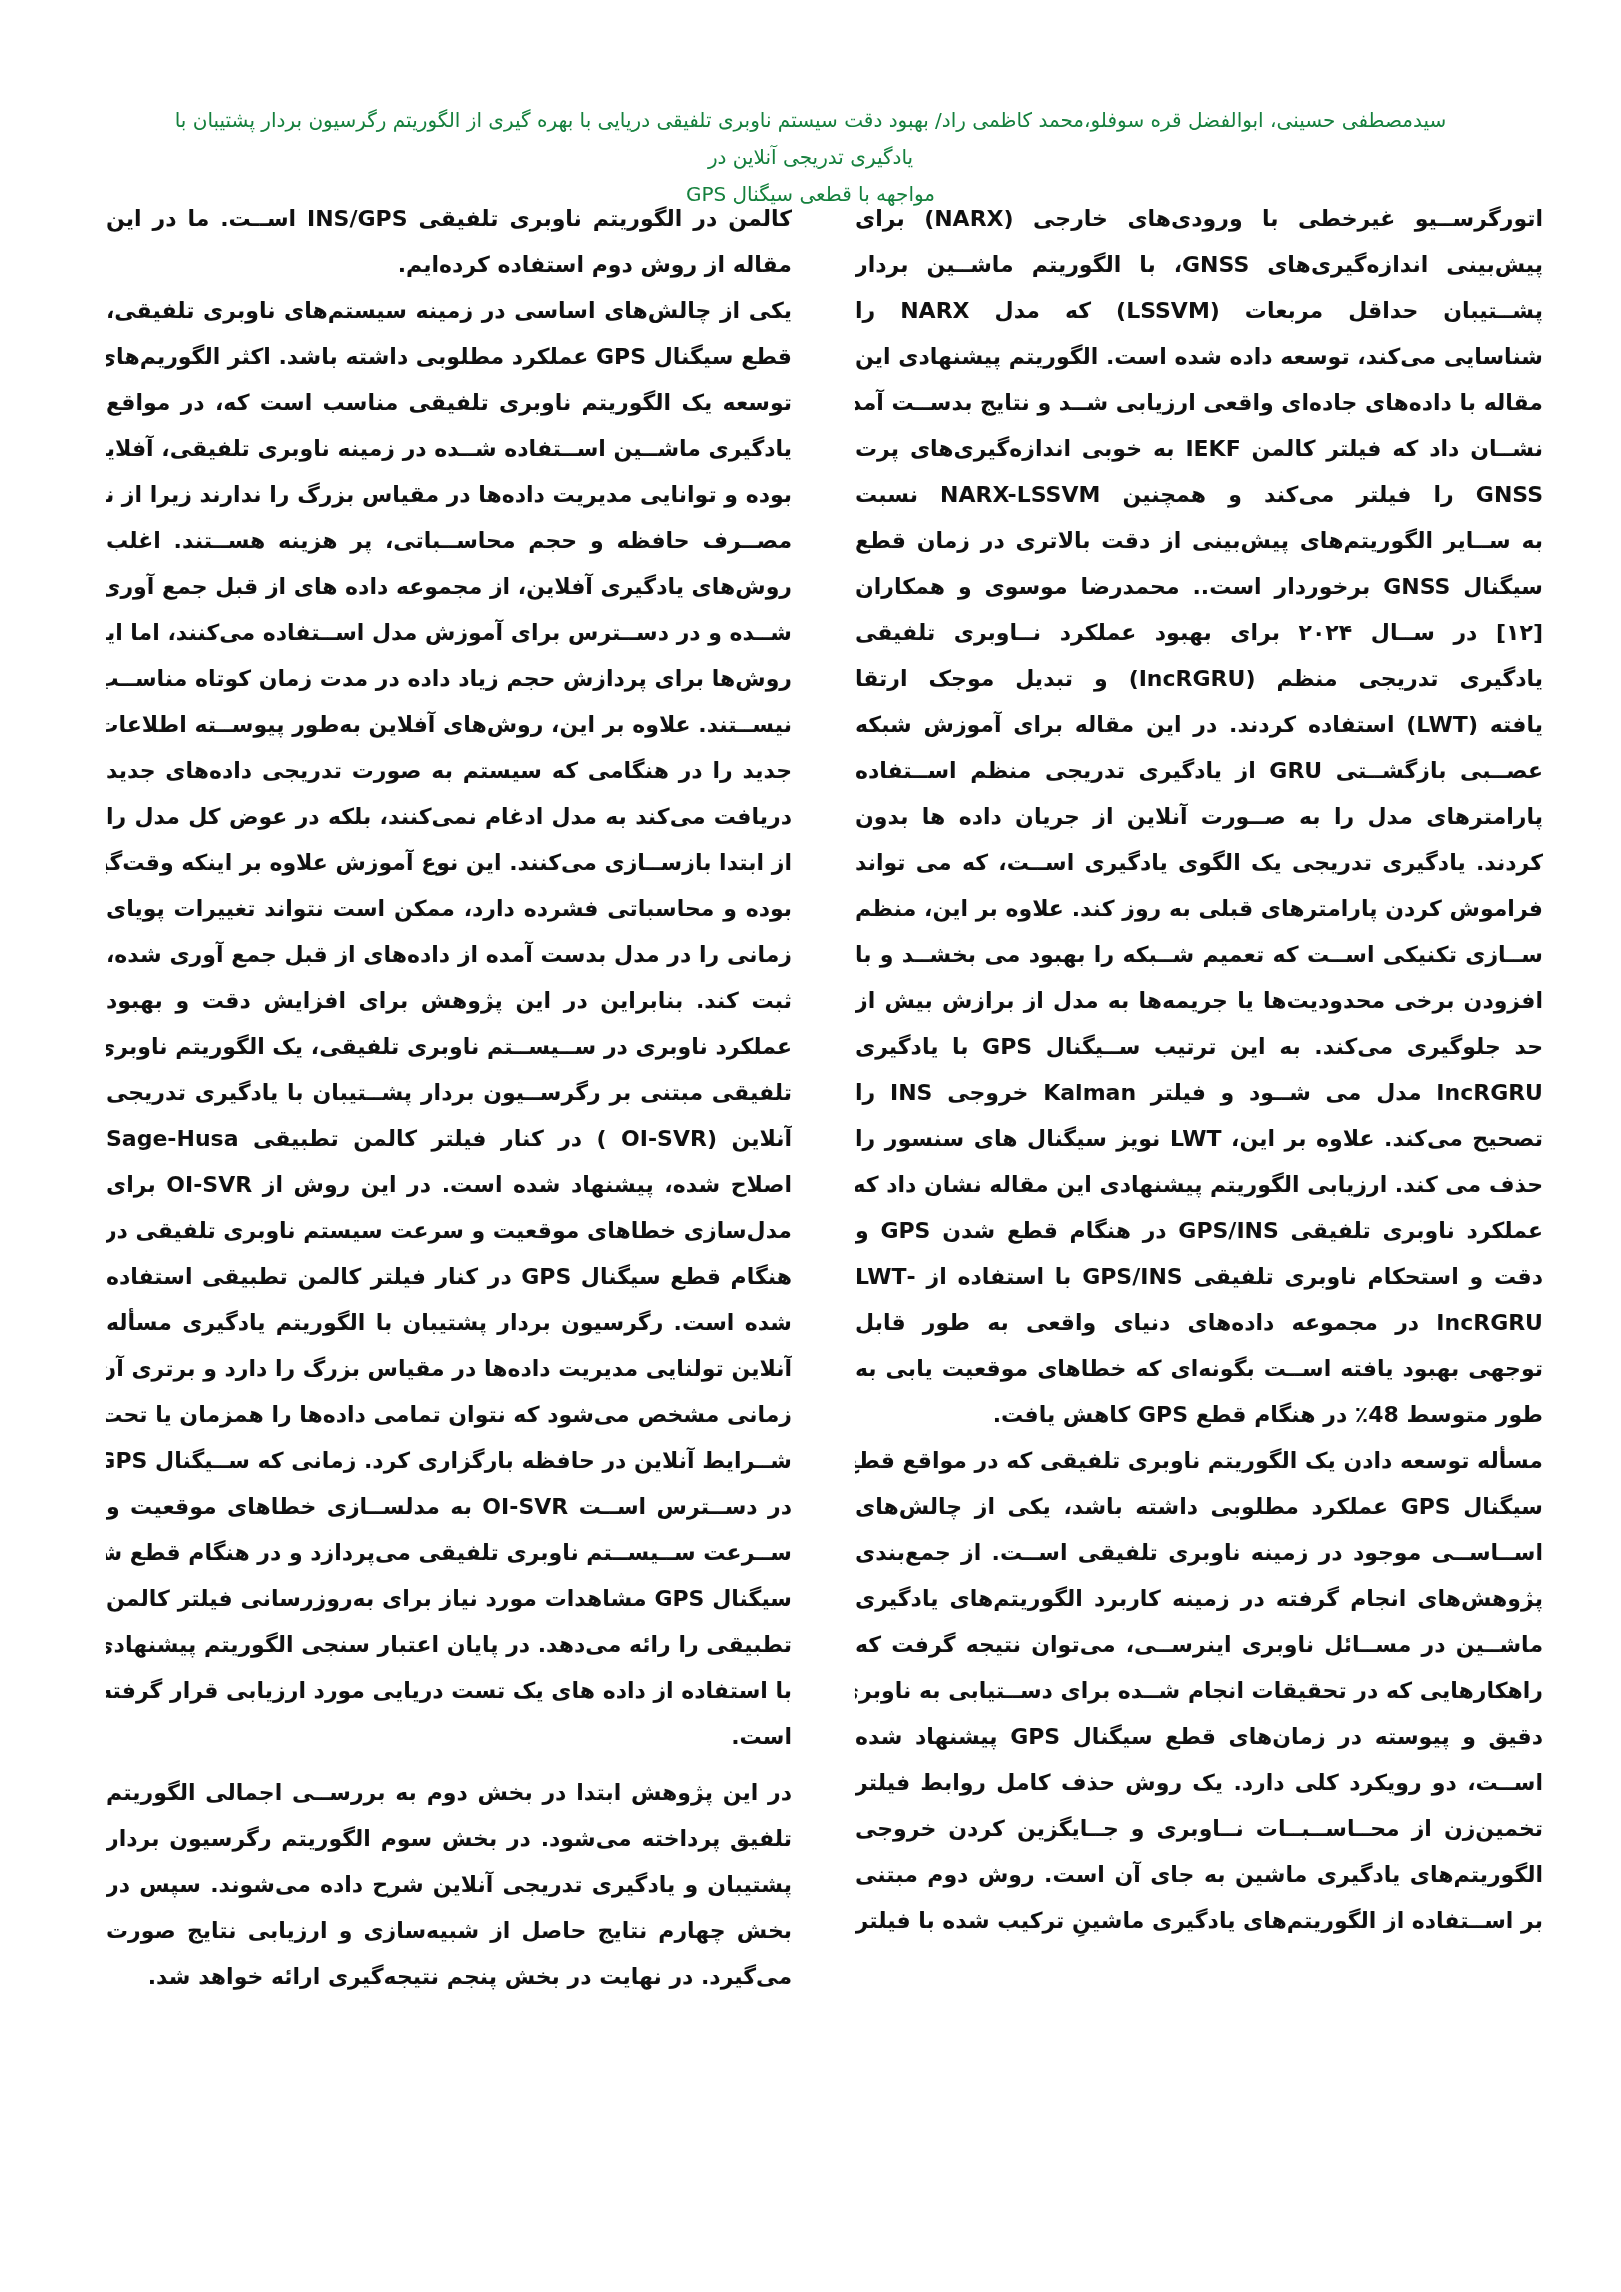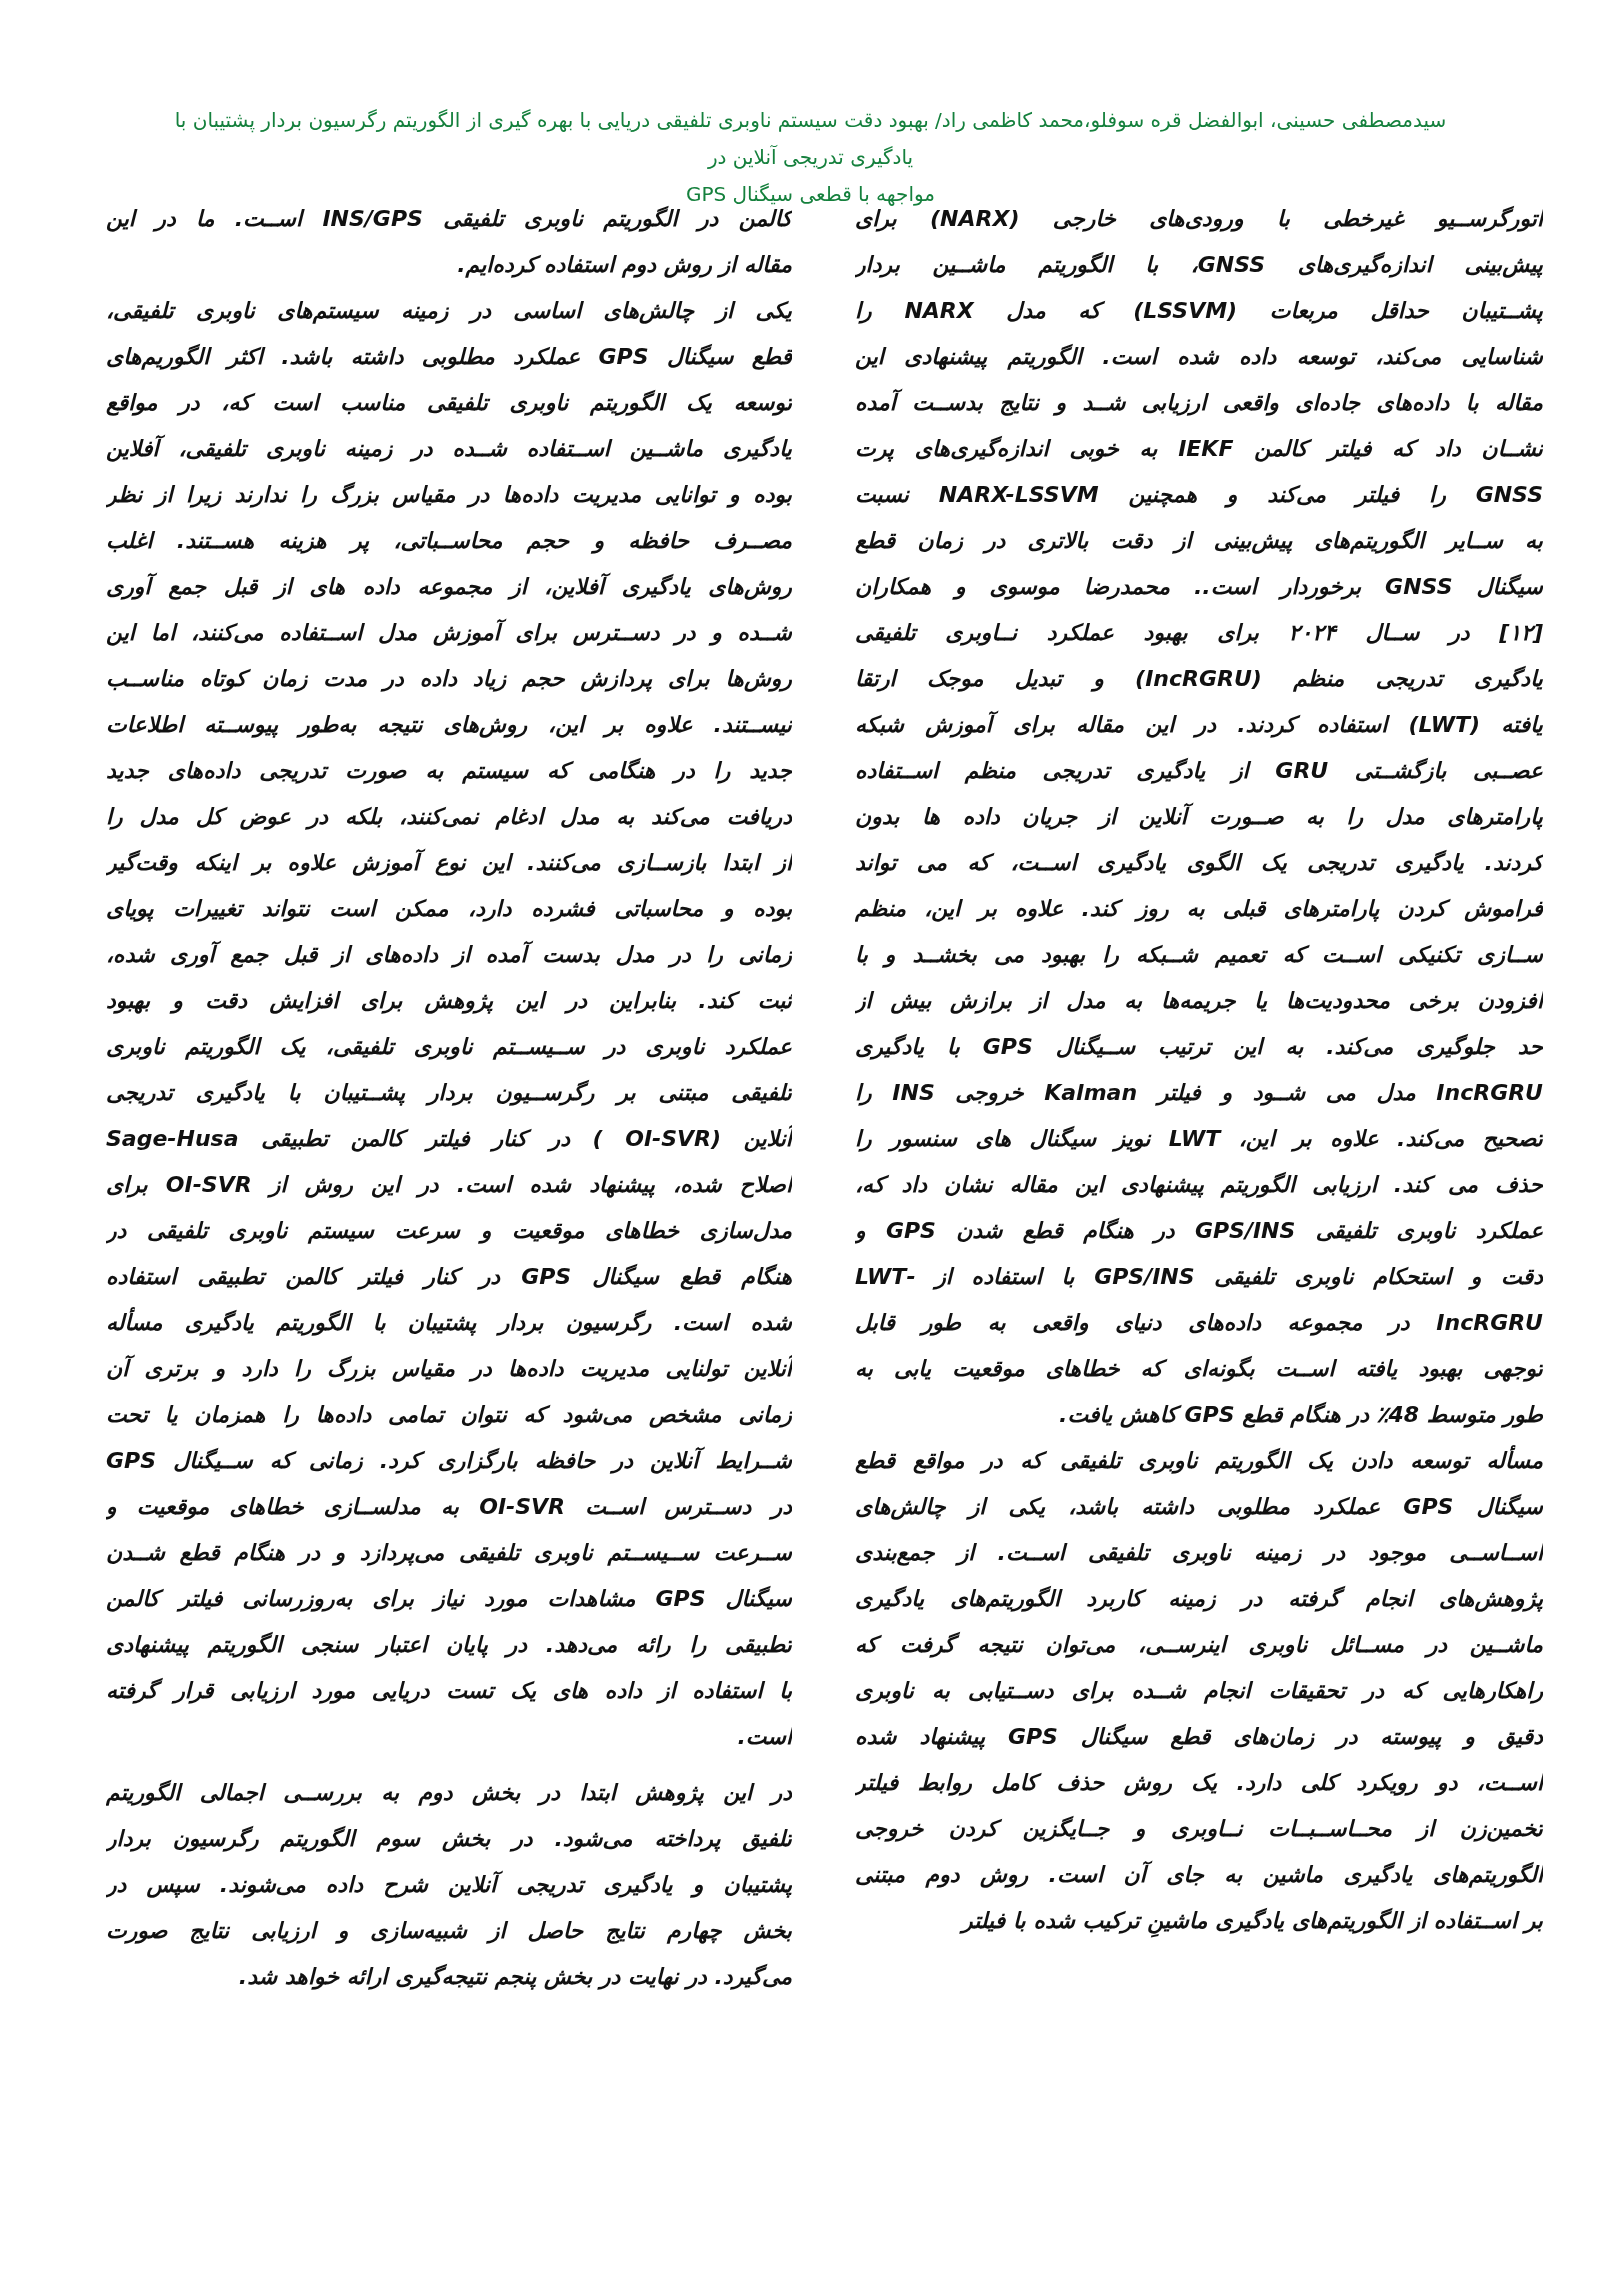--- a/index.html
+++ b/index.html
@@ -30,21 +30,20 @@
     .column {
       position: absolute;
       top: 196px;
       width: 716px;
       direction: rtl;
       text-align: justify;
       text-align-last: right;
       font-size: 22px;
       line-height: 46px;
       font-weight: bold;
-      font-style: italic;
     }
     .col-right { left: 855px; width: 688px; }
     .col-left { left: 106px; width: 686px; }
     .para {
       margin: 0;
       text-align: justify;
     }
     .para + .para { margin-top: 0; }
     .para.gap-before { margin-top: 9.8px; }
     .para .line {
@@ -118,21 +117,21 @@
     <p class="para">
       <span class="line">یکی از چالش‌های اساسی در زمینه سیستم‌های ناوبری تلفیقی،</span>
       <span class="line">قطع سیگنال GPS عملکرد مطلوبی داشته باشد. اکثر الگوریم‌های</span>
       <span class="line">توسعه یک الگوریتم ناوبری تلفیقی مناسب است که، در مواقع</span>
       <span class="line">یادگیری ماشــین اســتفاده شــده در زمینه ناوبری تلفیقی، آفلاین</span>
       <span class="line">بوده و توانایی مدیریت داده‌ها در مقیاس بزرگ را ندارند زیرا از نظر</span>
       <span class="line">مصــرف حافظه و حجم محاســباتی، پر هزینه هســتند. اغلب</span>
       <span class="line">روش‌های یادگیری آفلاین، از مجموعه داده های از قبل جمع آوری</span>
       <span class="line">شــده و در دســترس برای آموزش مدل اســتفاده می‌کنند، اما این</span>
       <span class="line">روش‌ها برای پردازش حجم زیاد داده در مدت زمان کوتاه مناســب</span>
-      <span class="line">نیســتند. علاوه بر این، روش‌های نتیجه به‌طور پیوســته اطلاعات</span>
+      <span class="line">نیســتند. علاوه بر این، روش‌های آفلاین به‌طور پیوســته اطلاعات</span>
       <span class="line">جدید را در هنگامی که سیستم به صورت تدریجی داده‌های جدید</span>
       <span class="line">دریافت می‌کند به مدل ادغام نمی‌کنند، بلکه در عوض کل مدل را</span>
       <span class="line">از ابتدا بازســازی می‌کنند. این نوع آموزش علاوه بر اینکه وقت‌گیر</span>
       <span class="line">بوده و محاسباتی فشرده دارد، ممکن است نتواند تغییرات پویای</span>
       <span class="line">زمانی را در مدل بدست آمده از داده‌های از قبل جمع آوری شده،</span>
       <span class="line">ثبت کند. بنابراین در این پژوهش برای افزایش دقت و بهبود</span>
       <span class="line">عملکرد ناوبری در ســیســتم ناوبری تلفیقی، یک الگوریتم ناوبری</span>
       <span class="line">تلفیقی مبتنی بر رگرســیون بردار پشــتیبان با یادگیری تدریجی</span>
       <span class="line">آنلاین (OI-SVR ) در کنار فیلتر کالمن تطبیقی Sage-Husa</span>
       <span class="line">اصلاح شده، پیشنهاد شده است. در این روش از OI-SVR برای</span>

